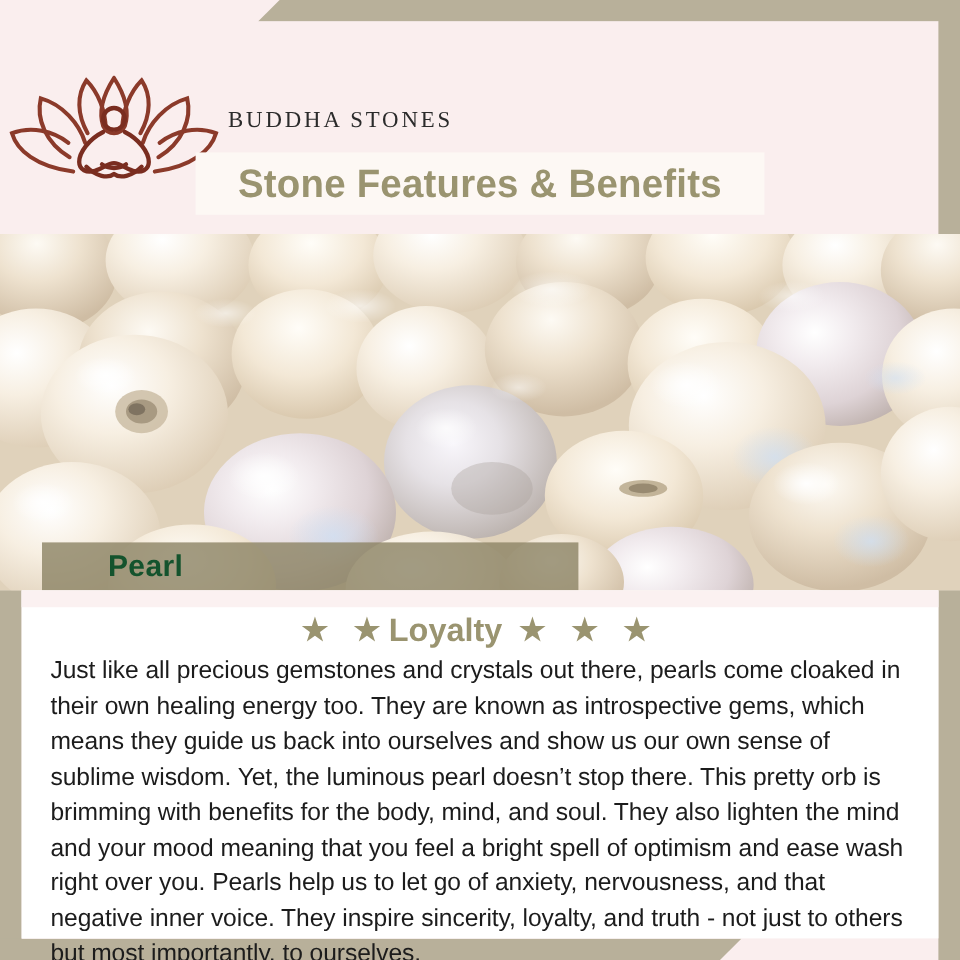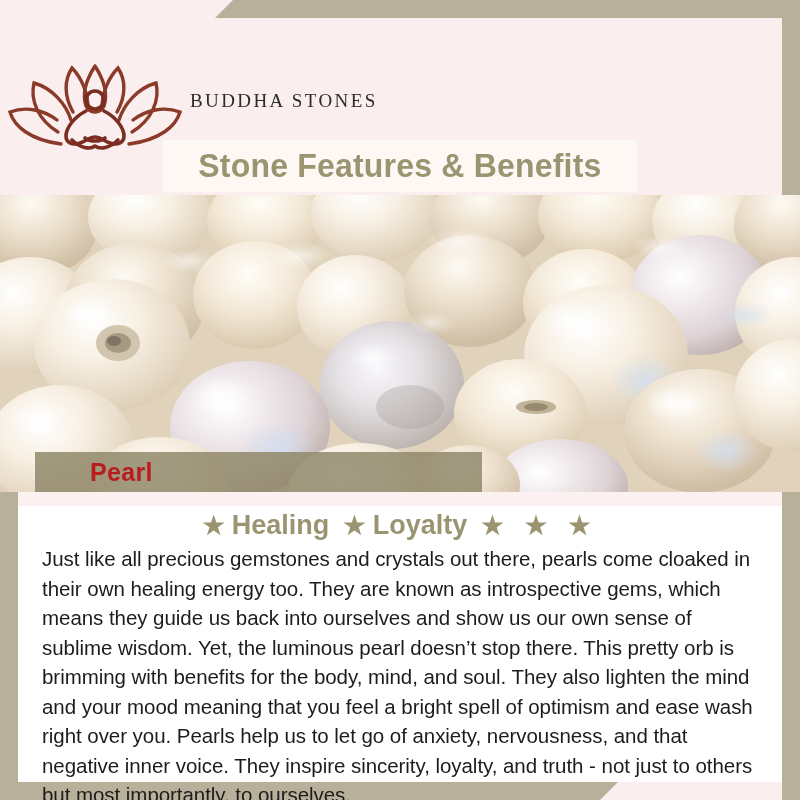--- a/index.html
+++ b/index.html
@@ -43,21 +43,21 @@
     font-family:"Liberation Serif", serif;
     font-size:19px;
     letter-spacing:2.4px;
     color:#2b2b2b;
     font-weight:400;
   }
 
   
   .title-banner {
     position:absolute;
-    left:163px; top:140px;
+    left:163px; top:127px;
     width:474px; height:52px;
     background:#fdf8f4;
     display:flex; align-items:center; justify-content:center;
   }
   .title-text {
     font-family:"Liberation Sans Narrow","Liberation Sans", sans-serif;
     font-size:33px;
     font-weight:bold;
     color:#9a9470;
     letter-spacing:0.2px;
@@ -79,21 +79,21 @@
     left:35px; top:452px;
     width:447px; height:40px;
     background:rgba(141,133,103,0.82);
     display:flex; align-items:center;
   }
   .stone-name {
     margin-left:55px;
     font-family:"Liberation Sans Narrow","Liberation Sans", sans-serif;
     font-size:25px;
     font-weight:bold;
-    color:#b91c1c;
+    color:#14532d;
     letter-spacing:0.3px;
   }
 
   
   .card {
     position:absolute;
     left:18px; top:492px;
     width:764px; height:290px;
     background:#ffffff;
   }
@@ -299,21 +299,20 @@
 <div class="stone-bar">
   <span class="stone-name">Pearl</span>
 </div>
 
 <div class="card">
   <div class="card-top-tint"></div>
 
   <div class="benefits">
     <span class="benefit">
       <span class="star">★</span>
-      <span>Healing</span>
     </span>
     <span class="benefit">
       <span class="star">★</span>
       <span>Loyalty</span>
     </span>
     <span class="benefit">
       <span class="star">★</span>
     </span>
     <span class="benefit">
       <span class="star">★</span>

